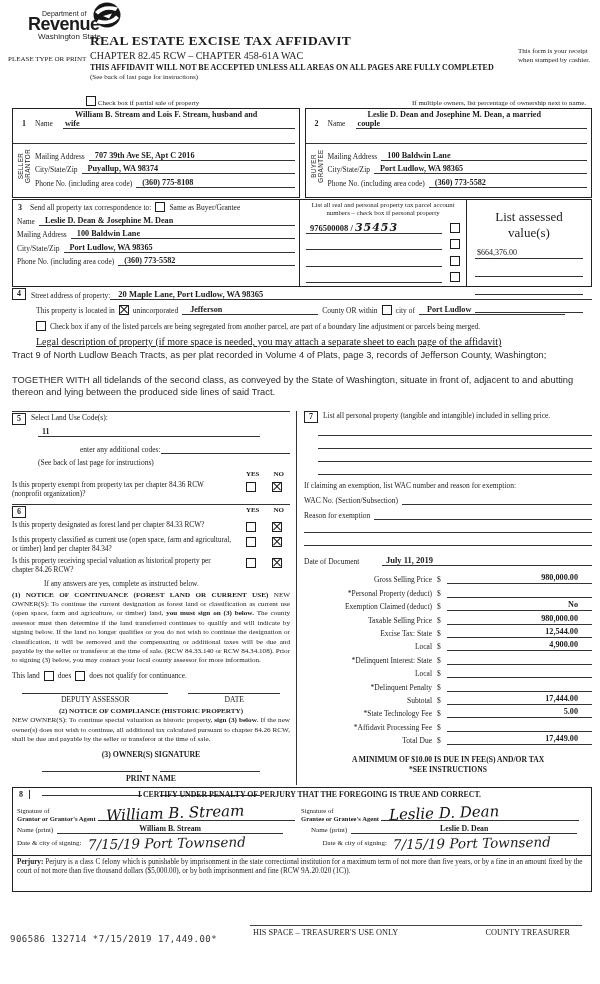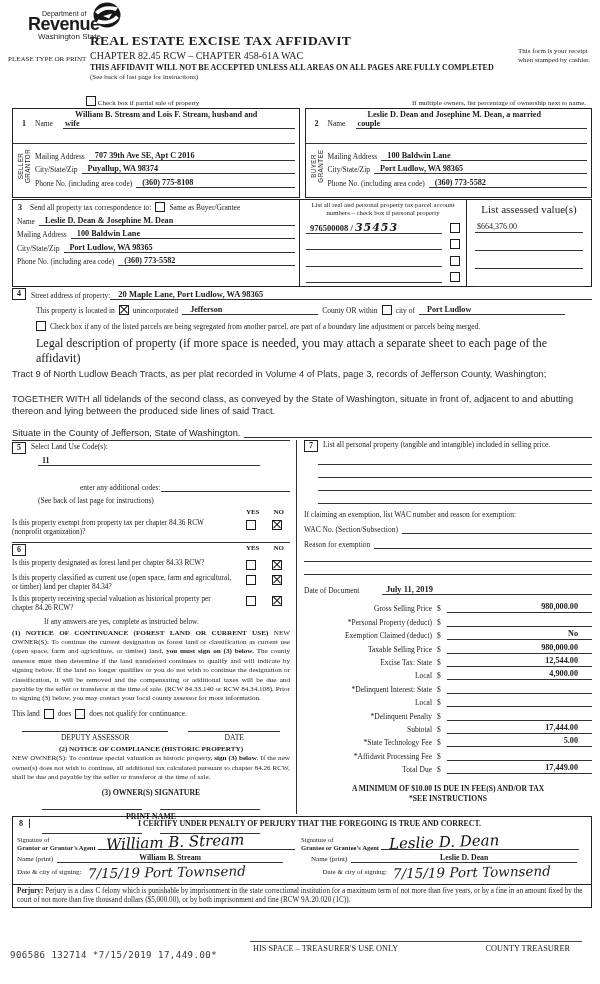--- a/index.html
+++ b/index.html
@@ -65,50 +65,50 @@
   .box3 .hdr{font-size:7.5px;display:flex;align-items:center;gap:4px;}
   .box3 .n{font-size:8px;font-weight:bold;padding:0 4px 0 1px;}
   .parcelcol{flex:1;border:1px solid #222;border-left:0;padding:1px 6px 0 6px;}
   .parcelhdr{font-size:6.8px;text-align:center;line-height:8px;}
   .prow{display:flex;align-items:flex-end;margin-top:5.5px;}
   .prow .pline{flex:1;border-bottom:1px solid #333;font-size:8.5px;font-weight:bold;
                padding-left:4px;line-height:10px;min-height:10px;}
   .prow .cb{margin-left:8px;margin-bottom:1px;}
   .hand-parcel{font-family:"DejaVu Serif",serif;font-style:italic;font-size:11px;font-weight:bold;letter-spacing:1px;}
   .assesscol{width:108px;flex:none;border:1px solid #222;border-left:0;padding:1px 8px 0 8px;}
-  .assesshdr{font-size:11px;text-align:center;padding-top:2px;}
+  .assesshdr{font-size:13px;text-align:center;padding-top:8px;}
   .arow{border-bottom:1px solid #333;font-size:8px;margin-top:7px;min-height:10px;padding-left:2px;}
 
   
   .sec4{margin:1px 8px 0 12px;}
   .s4row{display:flex;align-items:flex-end;font-size:7.5px;}
   .numbox{border:1px solid #222;font-size:8px;font-weight:bold;padding:0 4px;flex:none;
           line-height:10px;margin-right:5px;}
   .s4row .fill{flex:1;border-bottom:1px solid #333;font-size:8.5px;font-weight:bold;padding-left:8px;}
   .s4line2{display:flex;align-items:flex-end;font-size:7.5px;margin:5px 0 0 24px;gap:4px;}
   .ufield{border-bottom:1px solid #333;font-weight:bold;font-size:8.2px;padding:0 8px;}
   .s4line3{font-size:7.5px;margin:6px 0 0 24px;display:flex;gap:4px;align-items:center;}
-  .s4legal{font-size:12px;margin:5px 0 0 24px;}
+  .s4legal{font-size:10px;margin:5px 0 0 24px;text-decoration:underline;}
   .legal{font-family:"Liberation Sans",sans-serif;font-size:9.3px;line-height:12px;
          margin:2px 0 0 0;color:#2a2a2a;}
   .legalgap{height:11px;}
   .situate{display:flex;align-items:flex-end;}
   .situate .txt{font-family:"Liberation Sans",sans-serif;font-size:9.3px;}
   .situate .rest{flex:1;border-bottom:1px solid #333;margin-left:4px;}
 
   
   .cols{display:flex;margin:2px 8px 0 12px;height:374px;}
   .lcol{width:278px;flex:none;padding-right:6px;}
   .rcol{flex:1;border-left:1px solid #333;padding-left:7px;}
 
   .sec5top{border-top:1px solid #333;display:flex;font-size:7.5px;padding-top:1px;}
   .luc{margin-left:26px;}
   .lucline{border-bottom:1px solid #333;width:218px;font-size:8px;font-weight:bold;
            padding-left:4px;margin-top:2px;}
-  .addl{display:flex;align-items:flex-end;font-size:7.5px;margin-top:17px;padding-left:42px;}
+  .addl{display:flex;align-items:flex-end;font-size:7.5px;margin-top:8px;padding-left:42px;}
   .addl .rest{flex:1;border-bottom:1px solid #333;}
   .seeback{font-size:7.5px;margin-top:4px;}
   .ynhead{display:flex;justify-content:flex-end;font-size:7px;font-weight:bold;gap:14px;
           padding-right:6px;margin-top:3px;}
   .qrow{display:flex;font-size:7.3px;line-height:8.8px;margin-top:3px;}
   .qrow .q{flex:1;padding-right:6px;}
   .qrow .yn{width:26px;flex:none;text-align:center;padding-top:1px;}
   .sec6top{border-top:1px solid #333;display:flex;font-size:7.5px;margin-top:5px;
            justify-content:space-between;padding-top:1px;}
   .ifany{font-size:7.3px;margin-top:4px;margin-left:32px;}
@@ -155,21 +155,21 @@
            transform:rotate(-2deg);color:#111;}
   .nprow{display:flex;margin-top:2px;gap:20px;}
   .npcell{flex:1;display:flex;align-items:flex-end;font-size:7px;}
   .npcell .val{flex:1;border-bottom:1px solid #333;text-align:center;font-size:7.8px;
                font-weight:bold;margin:0 8px 0 4px;}
   .dcrow{display:flex;margin-top:1px;gap:43px;}
   .dccell{flex:1;display:flex;align-items:center;font-size:7px;}
   .dcval{font-size:13.5px;white-space:nowrap;padding-left:6px;transform:rotate(-1deg);}
 
   .perjury{margin:0 8px 0 12px;border:1px solid #222;font-size:7.2px;line-height:9.3px;
-           padding:2px 4px 1px 4px;}
+           padding:2px 4px 14px 4px;}
 
   
   .footer{position:relative;height:95px;margin:0 8px 0 10px;}
   .stamp{position:absolute;left:0px;top:42px;font-size:9px;letter-spacing:0.5px;color:#333;}
   .tre-line{position:absolute;left:240px;right:10px;top:33px;border-top:1px solid #444;}
   .tre-space{position:absolute;left:243px;top:36px;font-size:8.3px;}
   .county-tre{position:absolute;right:22px;top:36px;font-size:8.3px;}
 </style>
 </head>
 <body>
@@ -347,24 +347,20 @@
     </div>
     <div class="s4line3">
       <span class="cb"></span>
       <span>Check box if any of the listed parcels are being segregated from another parcel, are part of a boundary line adjustment or parcels being merged.</span>
     </div>
     <div class="s4legal">Legal description of property (if more space is needed, you may attach a separate sheet to each page of the affidavit)</div>
     <div class="legal">Tract 9 of North Ludlow Beach Tracts, as per plat recorded in Volume 4 of Plats, page 3, records of Jefferson County, Washington;</div>
     <div class="legalgap"></div>
     <div class="legal">TOGETHER WITH all tidelands of the second class, as conveyed by the State of Washington, situate in front of, adjacent to and abutting thereon and lying between the produced side lines of said Tract.</div>
     <div class="legalgap"></div>
-    <div class="situate">
-      <span class="txt">Situate in the County of Jefferson, State of Washington.</span>
-      <span class="rest"></span>
-    </div>
   </div>
 
   <div class="cols">
 
     <div class="lcol">
       <div class="sec5top">
         <span class="numbox">5</span>
         <span>Select Land Use Code(s):</span>
       </div>
       <div class="luc">

